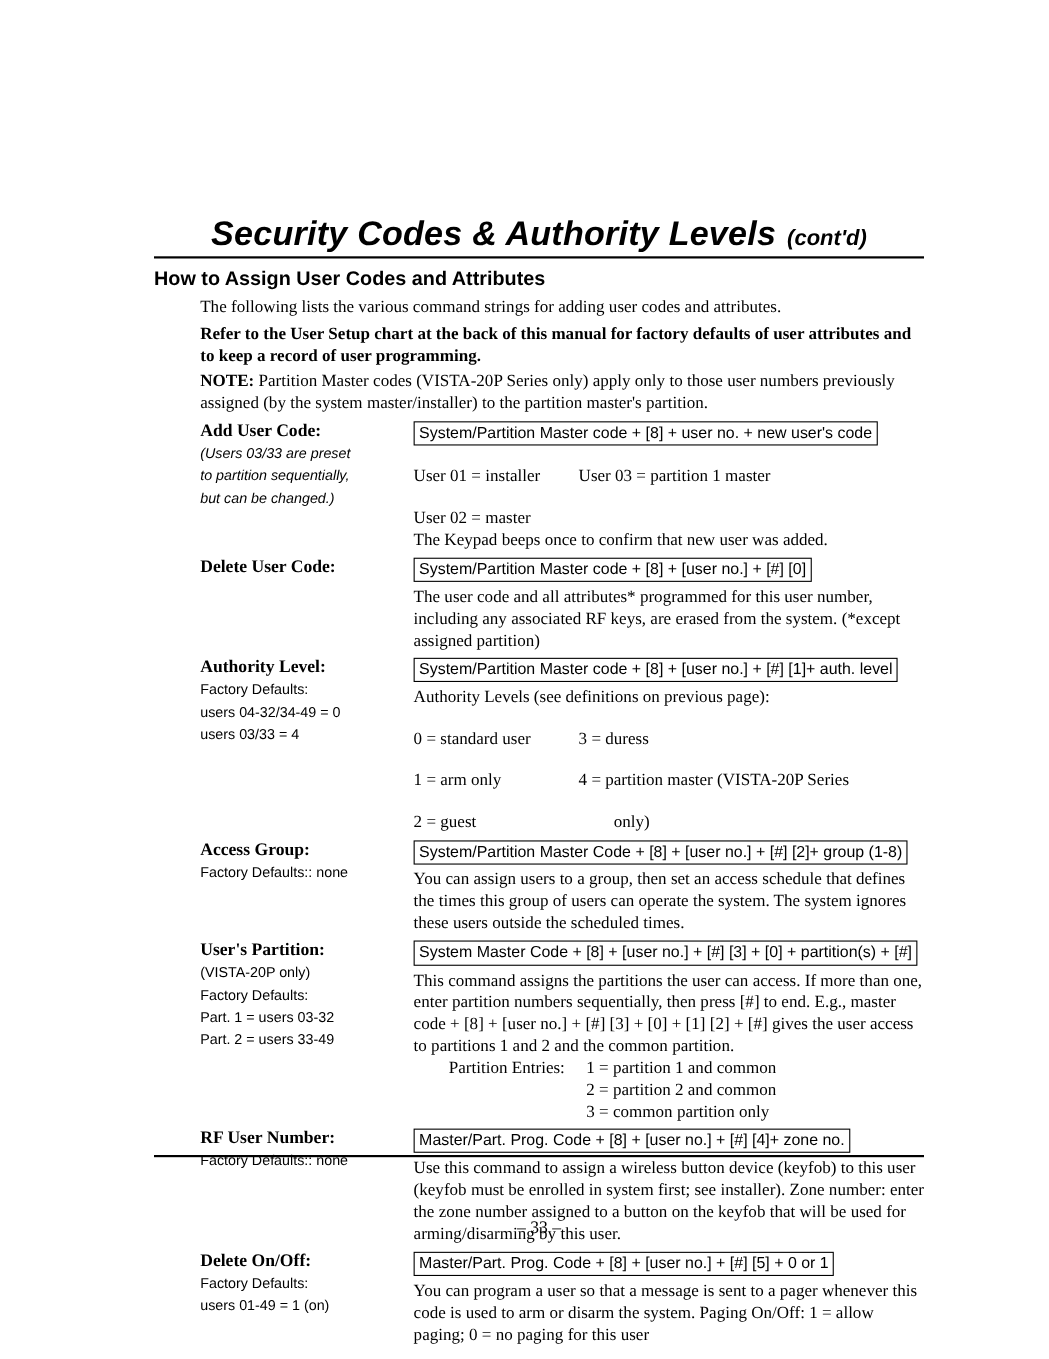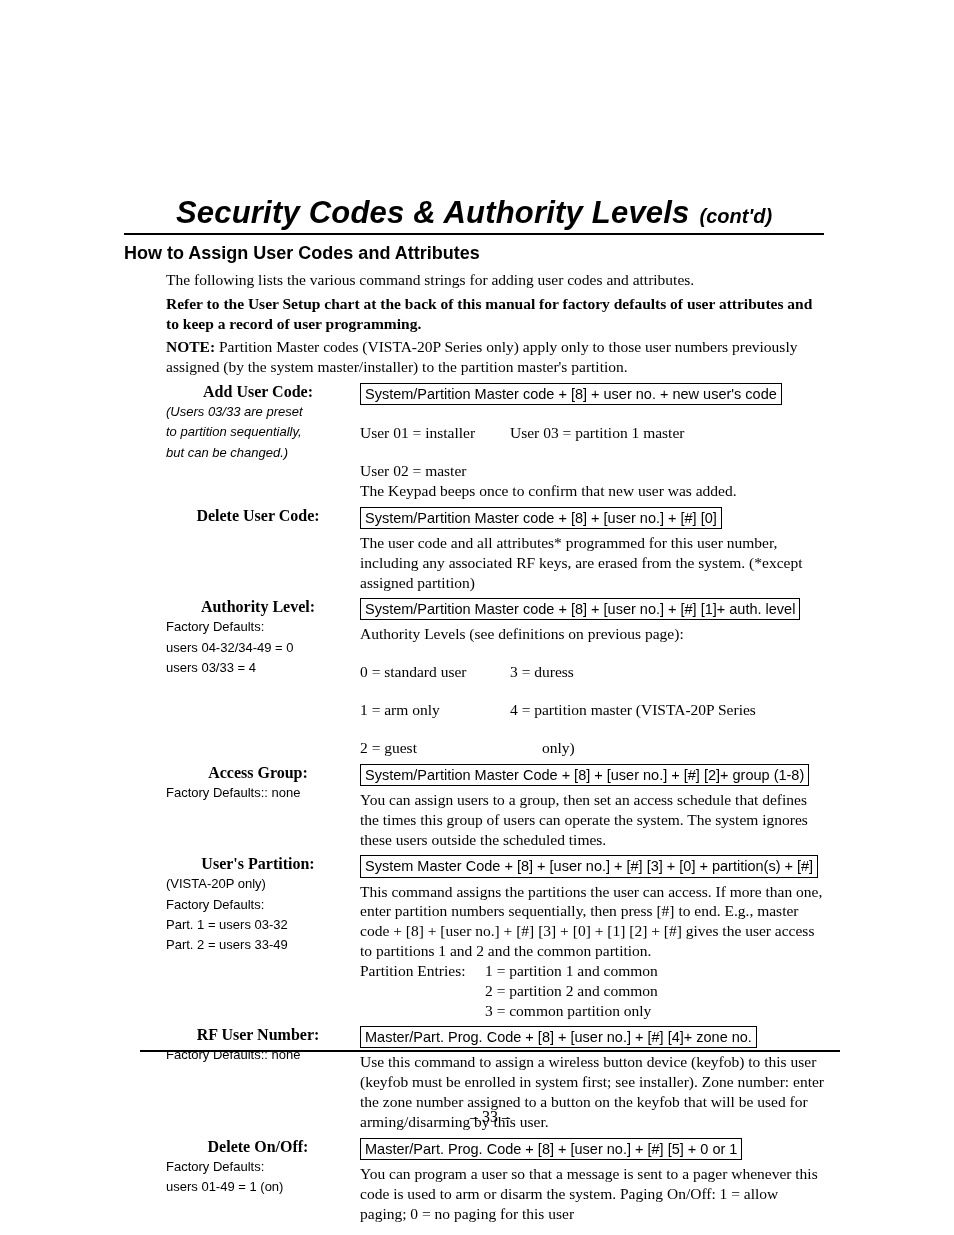--- a/index.html
+++ b/index.html
@@ -7,21 +7,21 @@
   body {
     width: 954px;
     height: 1235px;
     background: #fff;
     font-family: "Times New Roman", Times, serif;
     color: #000;
     position: relative;
   }
   .page {
     position: absolute;
-    left: 124px;
+    left: 140px;
     top: 195px;
     width: 700px;
   }
   .title-block {
     border-bottom: 2.5px solid #000;
     padding-bottom: 2px;
     margin-bottom: 6px;
     text-align: center;
   }
   .title-main {
@@ -64,21 +64,20 @@
   }
   .right-col {
     width: 515px;
     font-size: 15.5px;
     line-height: 1.28;
   }
   .left-col .label {
     font-family: "Times New Roman", serif;
     font-weight: bold;
     font-size: 16px;
-    text-align: center;
   }
   .left-col .note {
     font-family: Arial, Helvetica, sans-serif;
     font-size: 13px;
     line-height: 1.4;
     margin-top: 2px;
   }
   .left-col .note-italic {
     font-family: Arial, Helvetica, sans-serif;
     font-style: italic;
@@ -211,21 +210,21 @@
       <div class="left-col">
         <div class="label">User's Partition:</div>
         <div class="note">(VISTA-20P only)</div>
         <div class="note">Factory Defaults:</div>
         <div class="note">Part. 1 = users 03-32</div>
         <div class="note">Part. 2 = users 33-49</div>
       </div>
       <div class="right-col">
         <span class="cmd-box">System Master Code + [8] + [user no.] + [#] [3] + [0] + partition(s) + [#]</span>
         <div class="desc">This command assigns the partitions the user can access. If more than one, enter partition numbers sequentially, then press [#] to end. E.g., master code + [8] + [user no.] + [#] [3] + [0] + [1] [2] + [#] gives the user access to partitions 1 and 2 and the common partition.</div>
-        <div style="display:flex;">
+        <div style="display:flex;margin-left:32px;">
           <div style="width:125px;">Partition Entries:</div>
           <div>
             <div>1 = partition 1 and common</div>
             <div>2 = partition 2 and common</div>
             <div>3 = common partition only</div>
           </div>
         </div>
       </div>
     </div>
 

